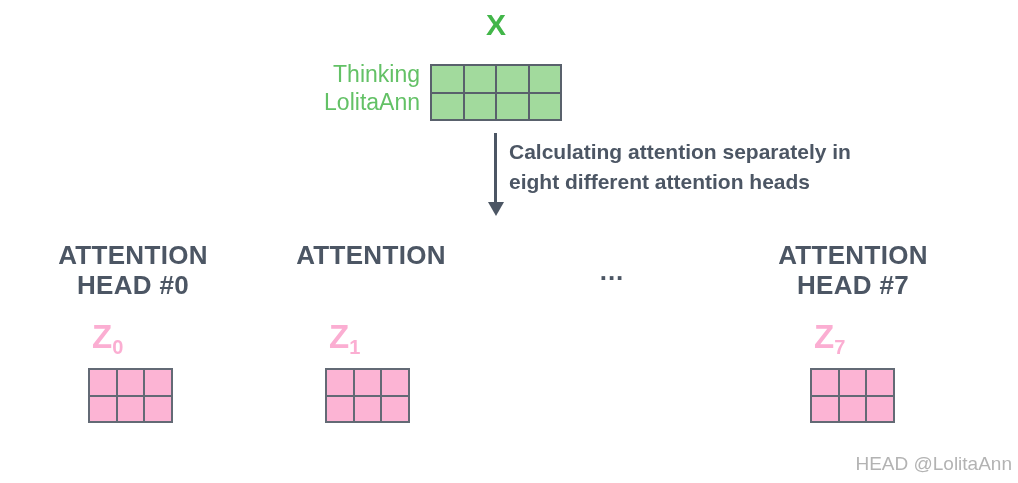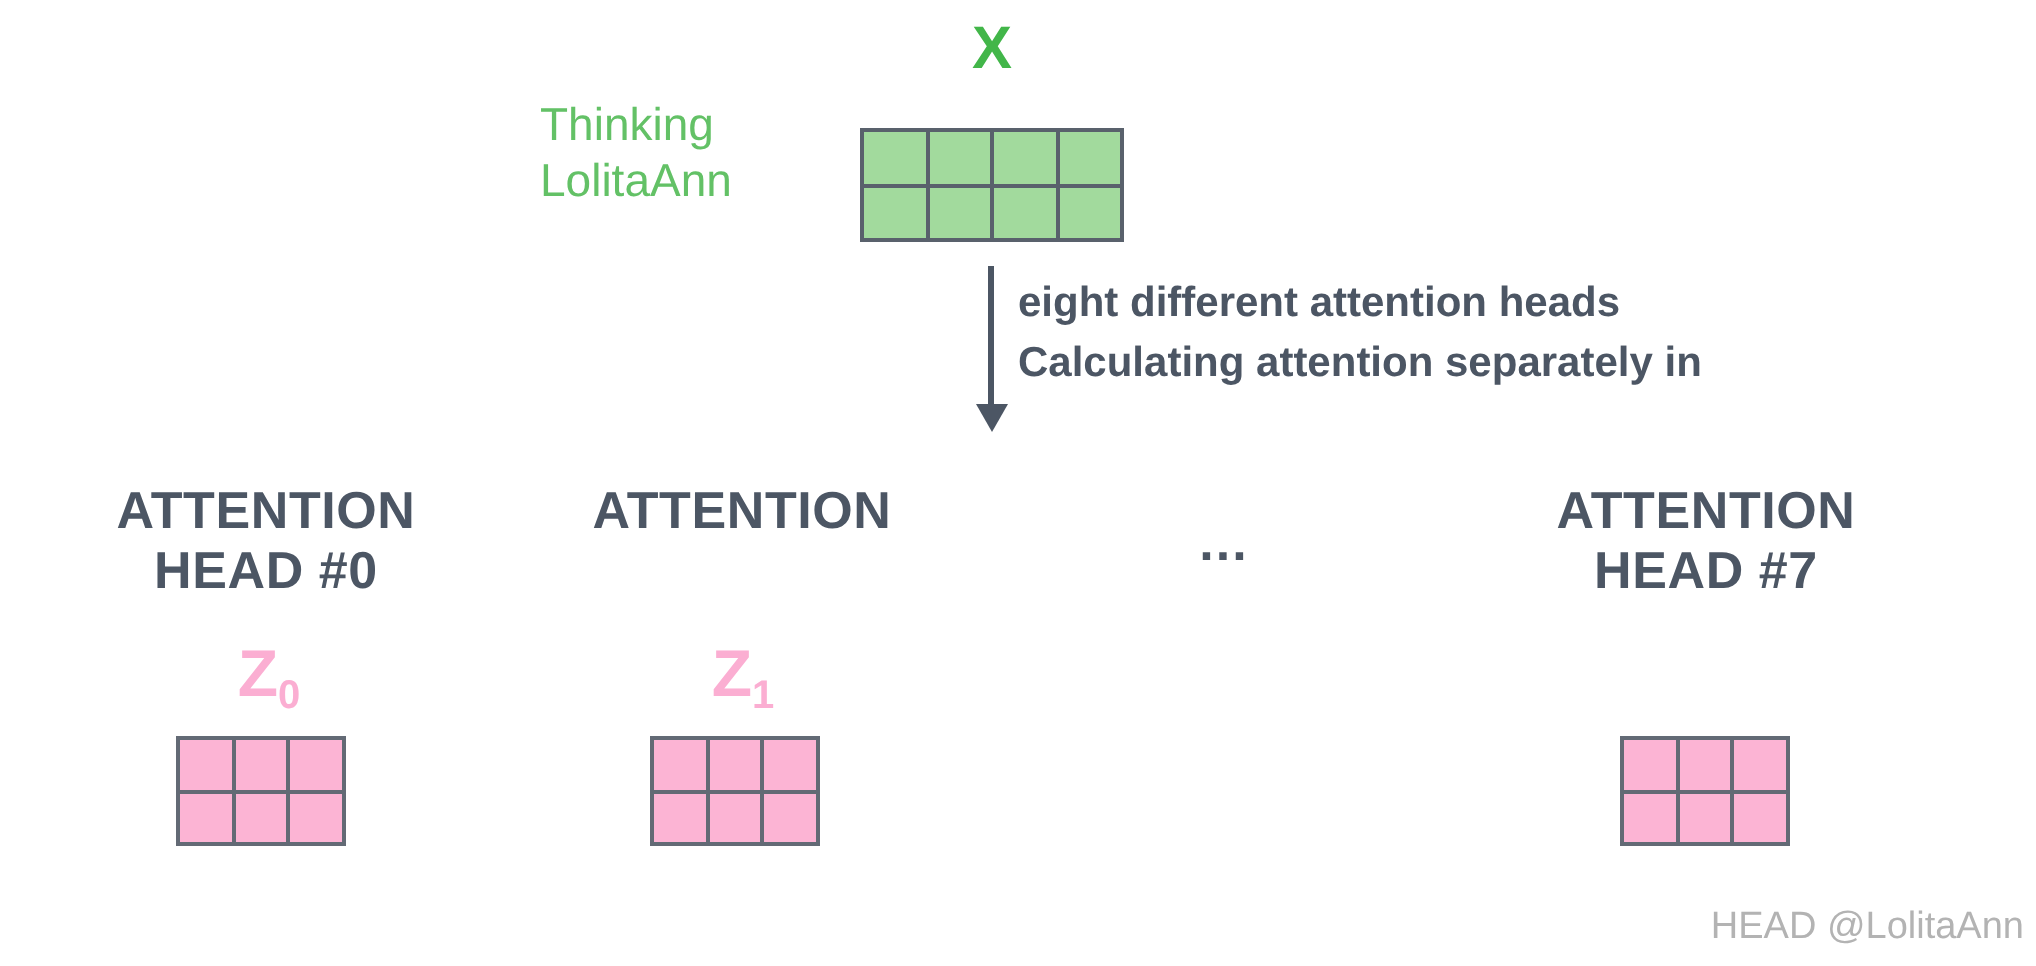--- a/index.html
+++ b/index.html
@@ -20,21 +20,22 @@
     position: absolute;
     left: 430px; top: 8px; width: 132px;
     text-align: center;
     font-size: 30px;
     font-weight: 700;
     color: var(--green-accent);
   }
   
   .row-labels {
     position: absolute;
-    left: 270px; top: 48px; width: 150px;
+    left: 270px; top: 60px; width: 150px;
+    text-align: right;
     font-size: 23px;
     line-height: 28px;
     color: var(--green-text);
   }
   
   .matrix {
     position: absolute;
     display: grid;
     gap: 2px;
     padding: 2px;
@@ -94,21 +95,20 @@
     font-size: 26px;
     font-weight: 700;
     letter-spacing: 1px;
     color: var(--slate);
   }
   
   .z-label {
     position: absolute;
     top: 318px;
     width: 85px;
-    text-align: center;
     font-size: 33px;
     font-weight: 700;
     color: var(--pink-accent);
   }
   .z-label sub {
     font-size: 20px;
     vertical-align: -6px;
     line-height: 0;
   }
   .z-label.z0 { left: 92px; }
@@ -142,39 +142,40 @@
       <div class="cell"></div>
       <div class="cell"></div>
       <div class="cell"></div>
       <div class="cell"></div>
     </div>
 
   <div class="arrow-shaft"></div>
   <div class="arrow-head"></div>
 
   <div class="caption">
+    <div>Calculating attention separately in</div>
     <div>eight different attention heads</div>
-    <div>Calculating attention separately in</div>
   </div>
 
   <div class="head-title h0">
     <div>ATTENTION</div>
     <div>HEAD #0</div>
   </div>
   <div class="head-title h1">
     <div>ATTENTION</div>
   </div>
   <div class="ellipsis">...</div>
   <div class="head-title h7">
     <div>ATTENTION</div>
     <div>HEAD #7</div>
   </div>
 
   <div class="z-label z0"><span>Z</span><sub>0</sub></div>
   <div class="z-label z1"><span>Z</span><sub>1</sub></div>
+  <div class="z-label z7"><span>Z</span><sub>7</sub></div>
 
   <div class="matrix pink m0" style="grid-template-columns: repeat(3, 1fr);">
       <div class="cell"></div>
       <div class="cell"></div>
       <div class="cell"></div>
       <div class="cell"></div>
       <div class="cell"></div>
       <div class="cell"></div>
     </div>
   <div class="matrix pink m1" style="grid-template-columns: repeat(3, 1fr);">

